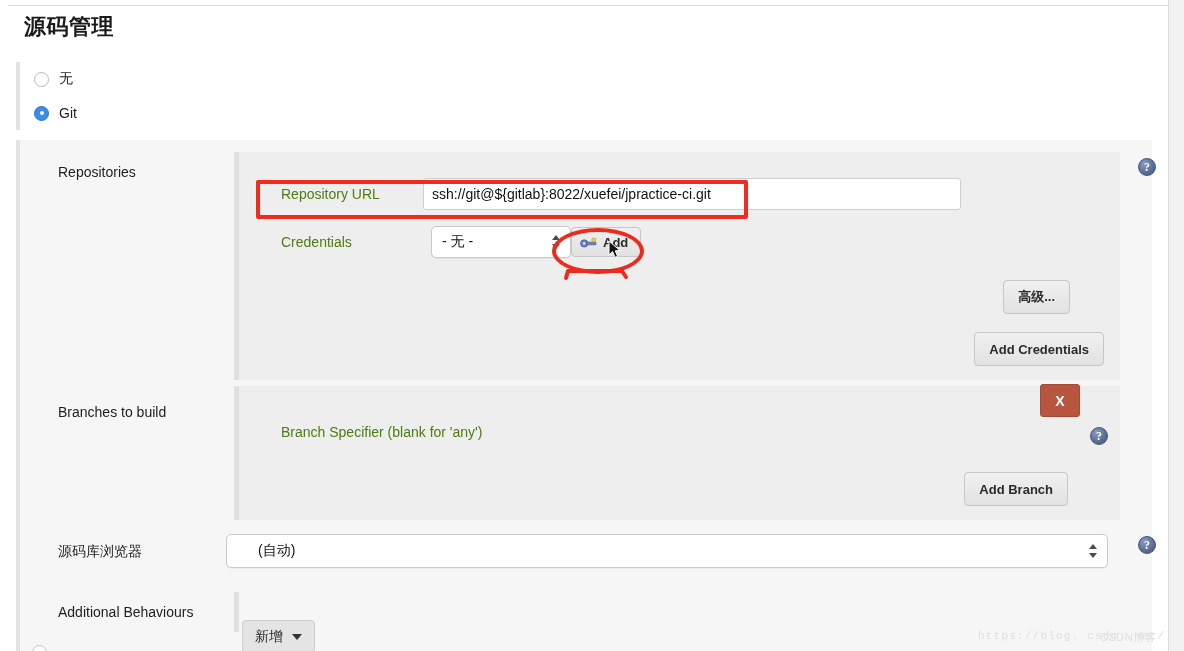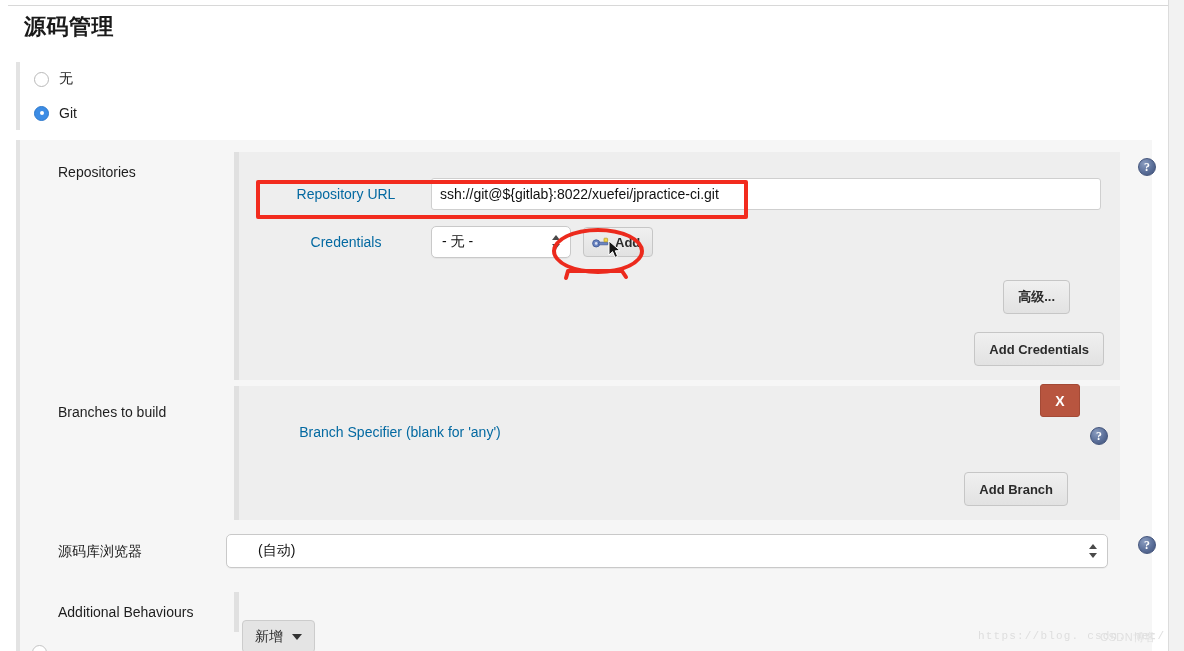--- a/index.html
+++ b/index.html
@@ -92,22 +92,22 @@
     width: 886px; height: 134px;
     background: #eeeeee;
     border-left: 5px solid #e0e0e0;
   }
   
   .field-row {
     position: absolute;
     display: flex; align-items: center;
   }
   .field-label {
-    font-size: 14px; color: #0369a1;
-    text-align: center;
+    font-size: 14px; color: #4d7c0f;
+    text-align: left;
     white-space: nowrap;
   }
   input.txt {
     font-family: "Liberation Sans", "DejaVu Sans", sans-serif;
     font-size: 14px; color: #111111;
     background: #ffffff;
     border: 1px solid #cfcfcf;
     border-radius: 3px;
     padding: 0 8px;
     height: 32px;
@@ -271,30 +271,30 @@
   </div>
 
   <div class="form-body">
 
     <div class="flabel" id="repositories-label">Repositories</div>
 
     <div class="repo-panel">
 
       <div class="field-row" style="left:42px; top:26px;">
         <span class="field-label" style="width:130px;">Repository URL</span>
-        <input class="txt" style="width: 670px; margin-left: 20px;" type="text" value="ssh://git@${gitlab}:8022/xuefei/jpractice-ci.git">
+        <input class="txt" style="width: 538px; margin-left: 12px;" type="text" value="ssh://git@${gitlab}:8022/xuefei/jpractice-ci.git">
       </div>
 
       <div class="field-row" style="left:42px; top:74px;">
         <span class="field-label" style="width:130px;">Credentials</span>
         <div class="sel" style="width:140px; margin-left:20px;">
           <span>- 无 -</span>
           <span class="arrows"></span>
         </div>
-        <button class="btn btn-add" style="margin-left:12px;">
+        <button class="btn btn-add" style="">
           <span>
             <svg class="key-icon" viewBox="0 0 17 13" xmlns="http://www.w3.org/2000/svg">
               <circle cx="4.2" cy="7.4" r="3.6" fill="#6b85c2" stroke="#3b5590" stroke-width="0.8"></circle>
               <circle cx="4.2" cy="7.4" r="1.3" fill="#ffffff" opacity="0.75"></circle>
               <rect x="6.6" y="6.2" width="9.4" height="2.6" rx="0.6" fill="#6b85c2" stroke="#3b5590" stroke-width="0.7"></rect>
               <rect x="12.0" y="2.2" width="3.6" height="3.6" rx="0.6" fill="#f2d64a" stroke="#b79a1e" stroke-width="0.7"></rect>
             </svg>
           </span>
           <span>Add</span>
         </button>

